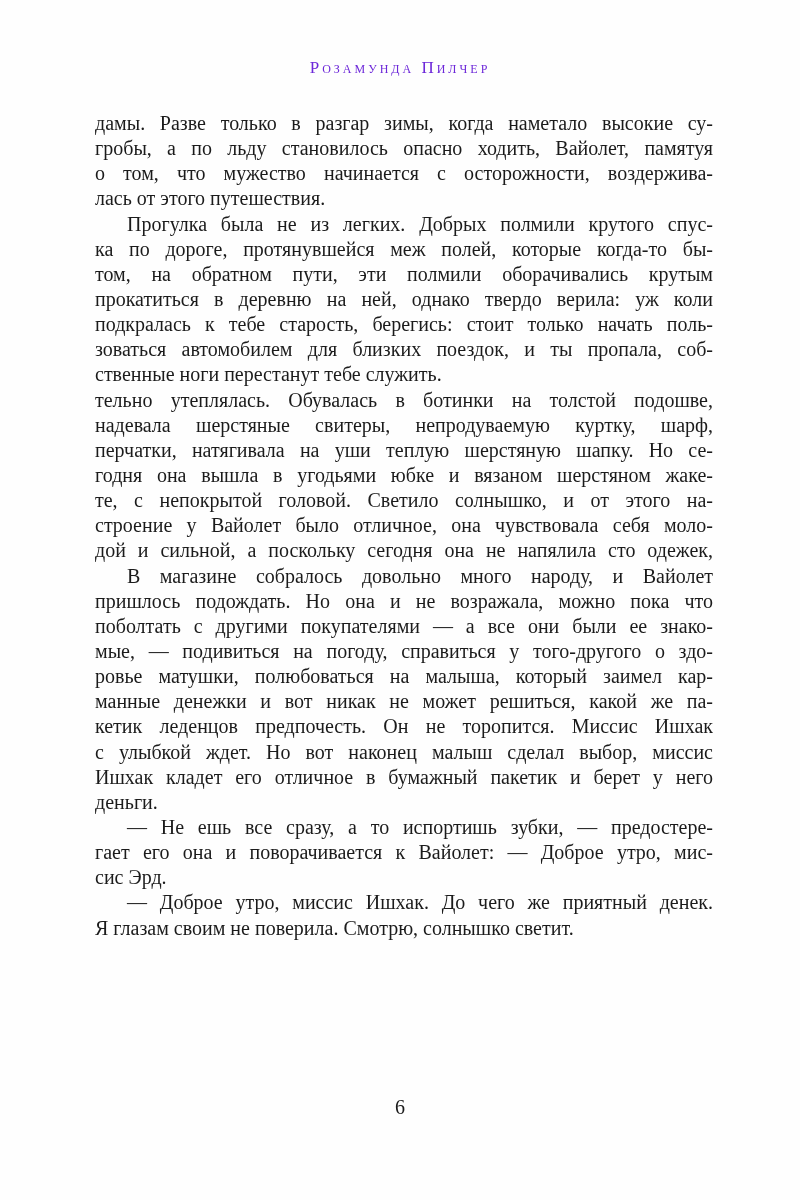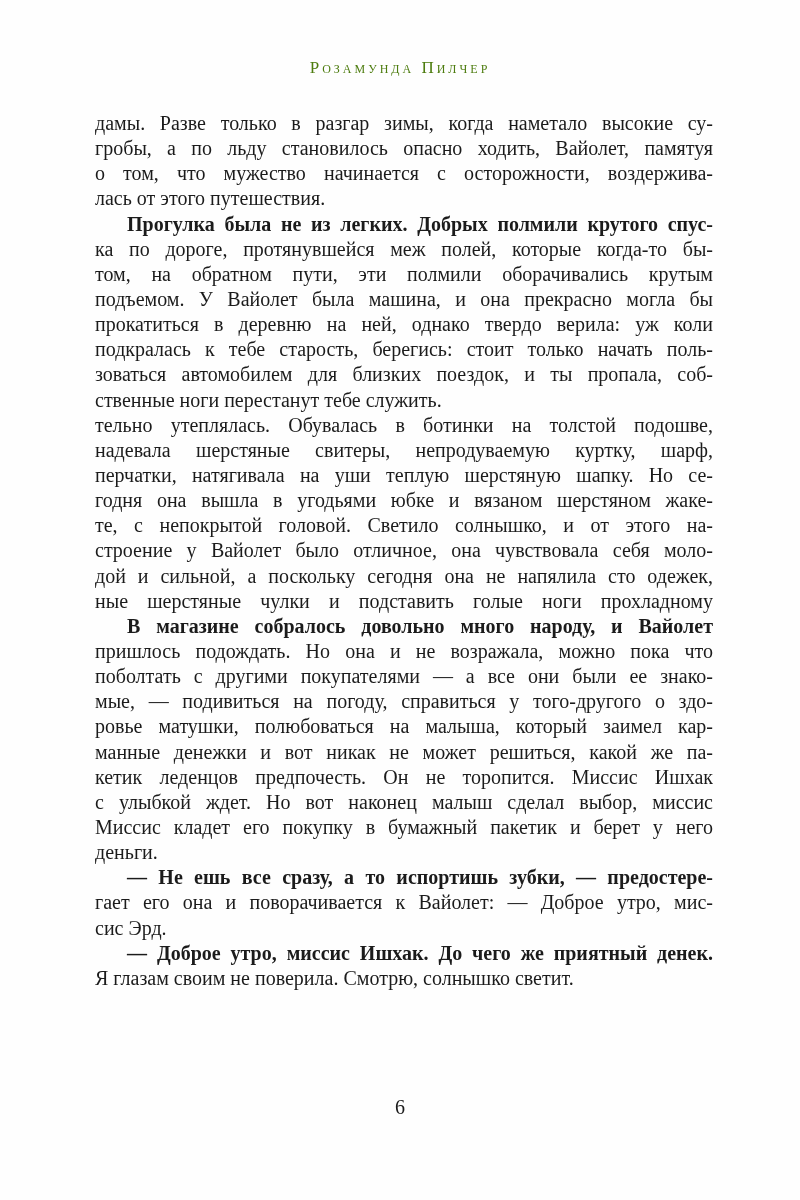--- a/index.html
+++ b/index.html
@@ -23,21 +23,21 @@
   .running-head {
     position: absolute;
     top: 57px;
     left: 0;
     width: 800px;
     text-align: center;
     font-size: 17px;
     line-height: 22px;
     font-variant: small-caps;
     letter-spacing: 3px;
-    color: #4d7c0f;
+    color: #6d28d9;
   }
   .body-text {
     position: absolute;
     top: 111px;
     left: 95px;
     width: 618px;
     font-size: 20px;
     line-height: 25.15px;
     color: #1b1b1b;
   }
@@ -46,21 +46,20 @@
     text-align-last: justify;
     white-space: normal;
     height: 25.15px;
     overflow: visible;
   }
   .line.last {
     text-align-last: left;
   }
   .line.indent {
     text-indent: 32px;
-    font-weight: bold;
   }
   .page-number {
     position: absolute;
     top: 1096px;
     left: 0;
     width: 800px;
     text-align: center;
     font-size: 20px;
     color: #1b1b1b;
   }
@@ -72,42 +71,40 @@
   <div class="running-head">Розамунда Пилчер</div>
 
   <div class="body-text" id="body-text">
       <div class="line">дамы. Разве только в разгар зимы, когда наметало высокие су-</div>
       <div class="line">гробы, а по льду становилось опасно ходить, Вайолет, памятуя</div>
       <div class="line">о том, что мужество начинается с осторожности, воздержива-</div>
       <div class="line last">лась от этого путешествия.</div>
       <div class="line indent">Прогулка была не из легких. Добрых полмили крутого спус-</div>
       <div class="line">ка по дороге, протянувшейся меж полей, которые когда-то бы-</div>
       <div class="line">том, на обратном пути, эти полмили оборачивались крутым</div>
-      <div class="line">подъемом. У Вайолет была машина, и она прекрасно могла бы</div>
       <div class="line">прокатиться в деревню на ней, однако твердо верила: уж коли</div>
       <div class="line">подкралась к тебе старость, берегись: стоит только начать поль-</div>
       <div class="line">зоваться автомобилем для близких поездок, и ты пропала, соб-</div>
       <div class="line last">ственные ноги перестанут тебе служить.</div>
       <div class="line">тельно утеплялась. Обувалась в ботинки на толстой подошве,</div>
       <div class="line">надевала шерстяные свитеры, непродуваемую куртку, шарф,</div>
       <div class="line">перчатки, натягивала на уши теплую шерстяную шапку. Но се-</div>
       <div class="line">годня она вышла в угодьями юбке и вязаном шерстяном жаке-</div>
       <div class="line">те, с непокрытой головой. Светило солнышко, и от этого на-</div>
       <div class="line">строение у Вайолет было отличное, она чувствовала себя моло-</div>
       <div class="line">дой и сильной, а поскольку сегодня она не напялила сто одежек,</div>
-      <div class="line">ные шерстяные чулки и подставить голые ноги прохладному</div>
       <div class="line indent">В магазине собралось довольно много народу, и Вайолет</div>
       <div class="line">пришлось подождать. Но она и не возражала, можно пока что</div>
       <div class="line">поболтать с другими покупателями — а все они были ее знако-</div>
       <div class="line">мые, — подивиться на погоду, справиться у того-другого о здо-</div>
       <div class="line">ровье матушки, полюбоваться на малыша, который заимел кар-</div>
       <div class="line">манные денежки и вот никак не может решиться, какой же па-</div>
       <div class="line">кетик леденцов предпочесть. Он не торопится. Миссис Ишхак</div>
       <div class="line">с улыбкой ждет. Но вот наконец малыш сделал выбор, миссис</div>
-      <div class="line">Миссис кладет его покупку в бумажный пакетик и берет у него</div>
+      <div class="line">Ишхак кладет его отличное в бумажный пакетик и берет у него</div>
       <div class="line last">деньги.</div>
       <div class="line indent">— Не ешь все сразу, а то испортишь зубки, — предостере-</div>
       <div class="line">гает его она и поворачивается к Вайолет: — Доброе утро, мис-</div>
       <div class="line last">сис Эрд.</div>
       <div class="line indent">— Доброе утро, миссис Ишхак. До чего же приятный денек.</div>
       <div class="line last">Я глазам своим не поверила. Смотрю, солнышко светит.</div>
     </div>
 
   <div class="page-number">6</div>
 </div>

